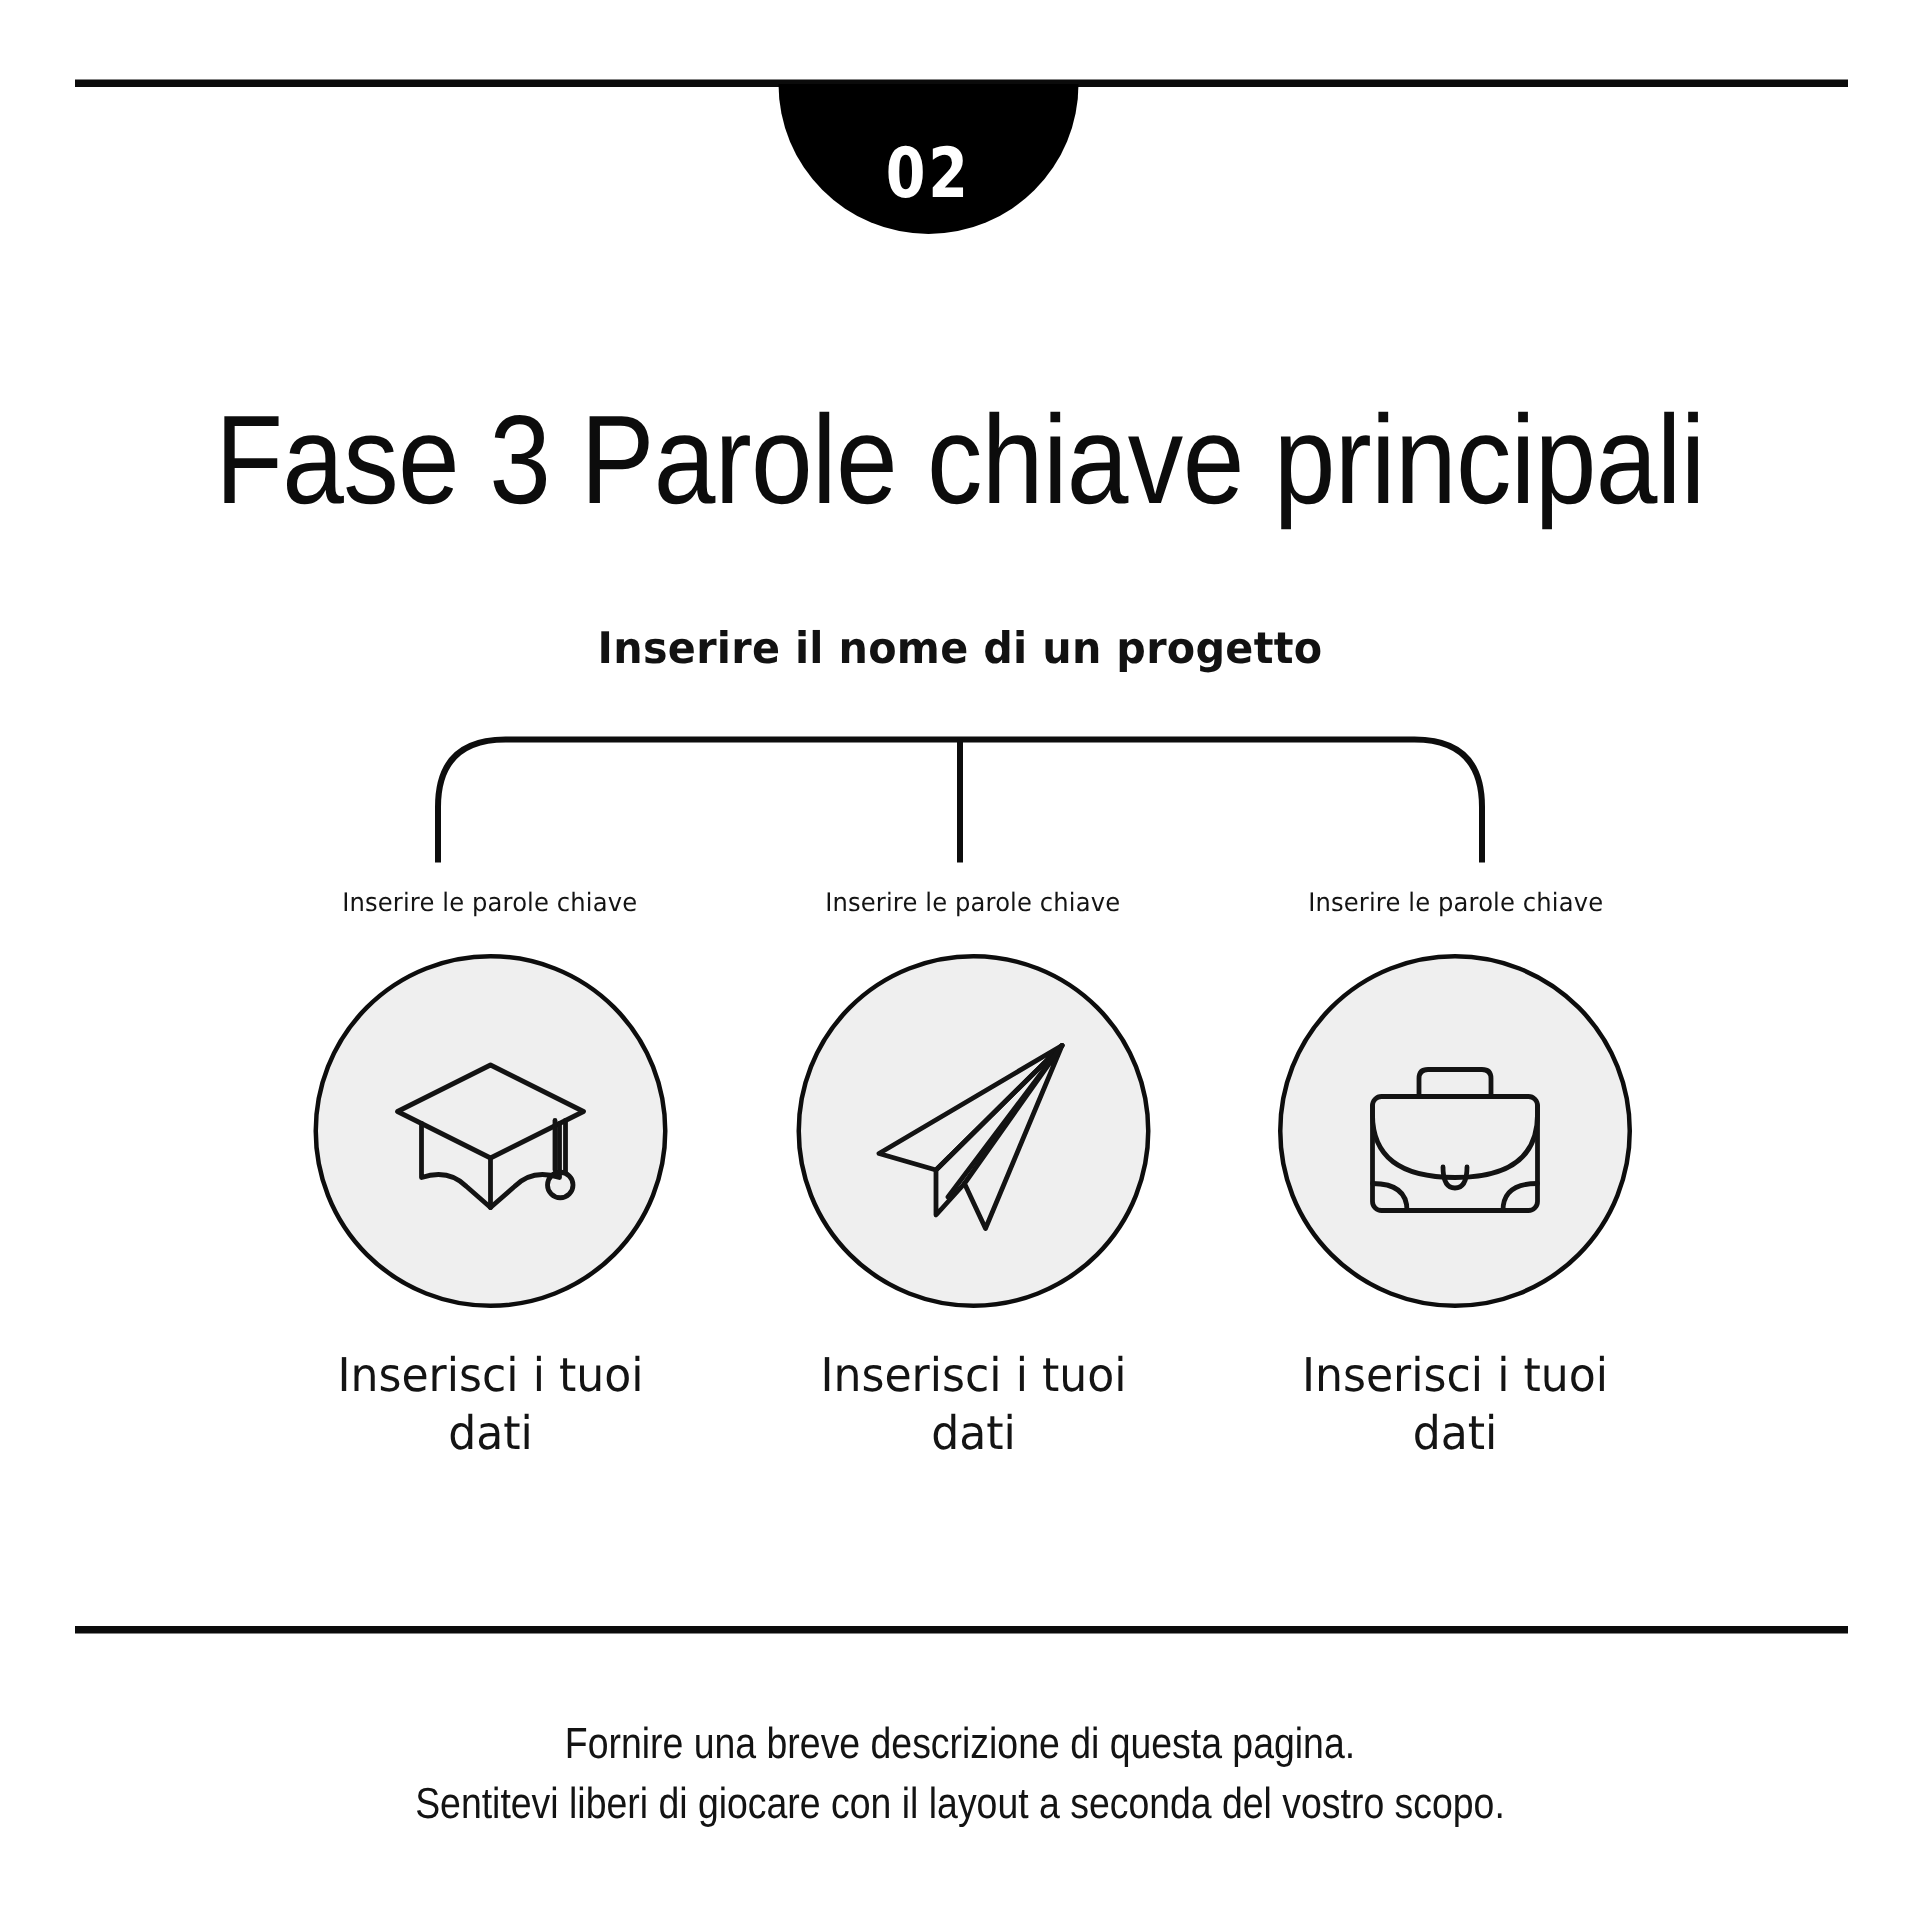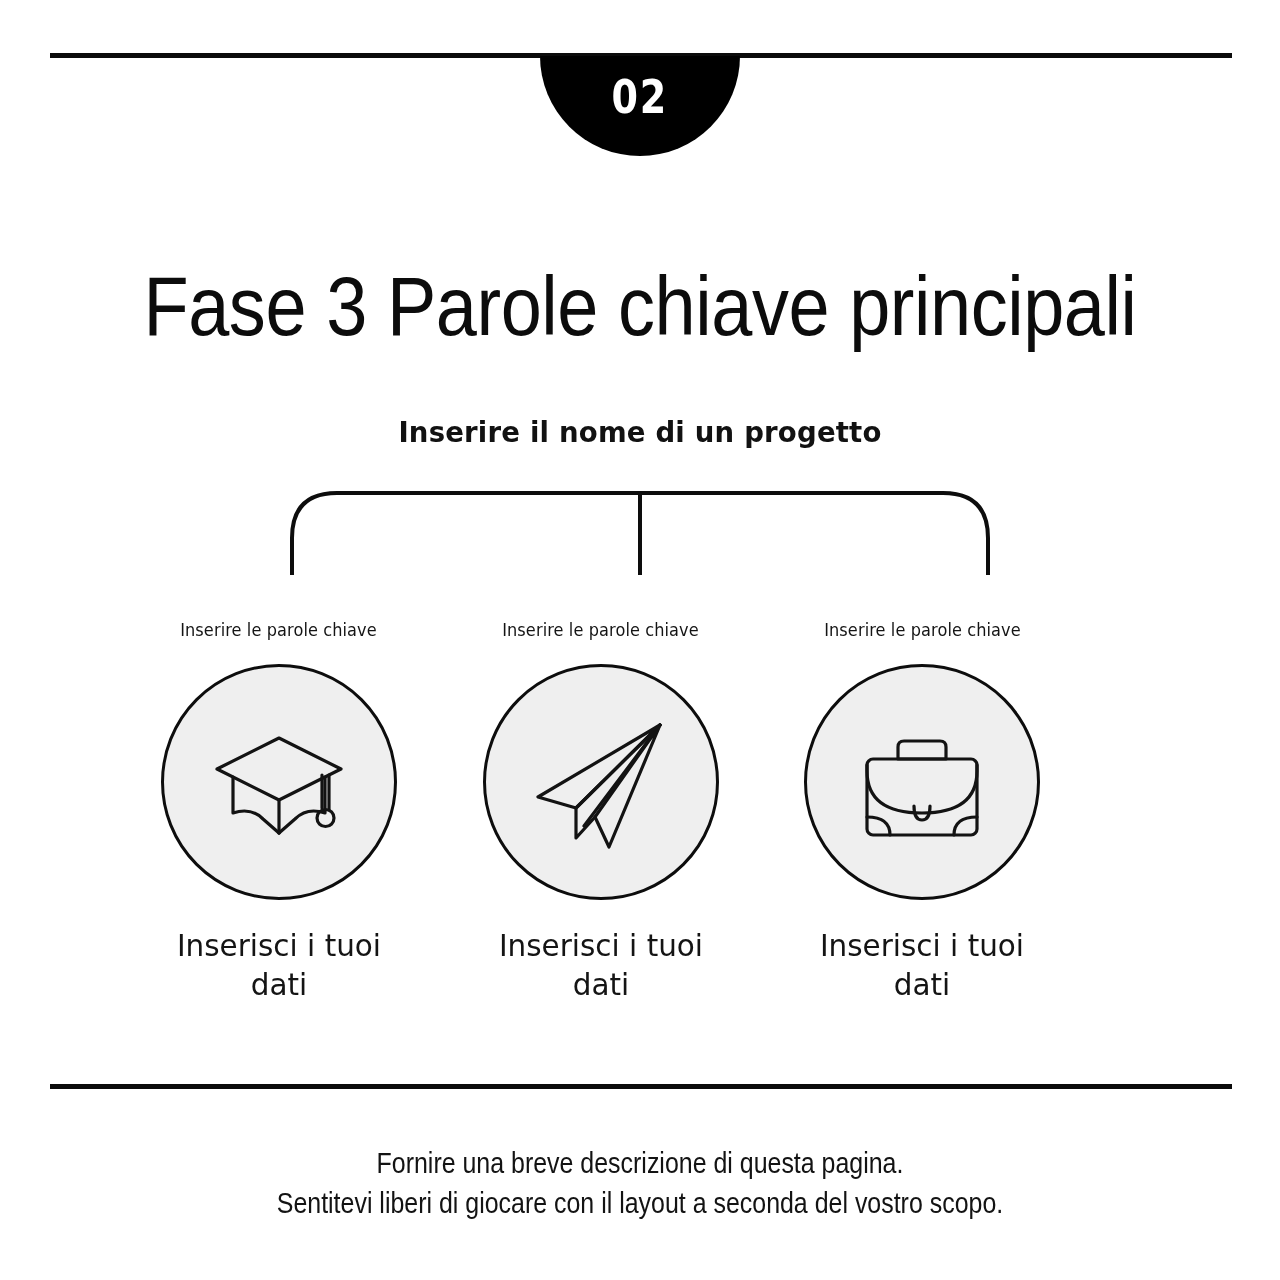--- a/index.html
+++ b/index.html
@@ -23,28 +23,28 @@
     width: 1182px;
     height: 5px;
     background: #0b0b0b;
   }
   .rule-top    { top: 53px; }
   .rule-bottom { top: 1084px; }
 
   
   .badge {
     position: absolute;
-    left: 540px;
+    left: 519px;
     top: 56px;
     width: 200px;
     height: 100px;
     background: #000000;
     border-radius: 0 0 100px 100px;
     display: flex;
-    align-items: flex-start;
+    align-items: center;
     justify-content: center;
   }
   .badge-number {
     color: #ffffff;
     font-family: "DejaVu Sans", sans-serif;
     font-weight: 700;
     font-size: 46px;
     letter-spacing: 2px;
     line-height: 1;
     margin-top: 18px;
@@ -89,23 +89,24 @@
     left: 0;
     top: 480px;
     width: 1280px;
     height: 110px;
   }
 
   
   .columns {
     position: absolute;
     left: 0;
-    top: 620px;
+    top: 592px;
     width: 1083px;
     display: flex;
+    padding-left: 48px;
   }
   .col {
     width: 348px;
     display: flex;
     flex-direction: column;
     align-items: center;
   }
   .col:nth-child(1) { margin-left: 118px; }
 
   .col-kicker {

